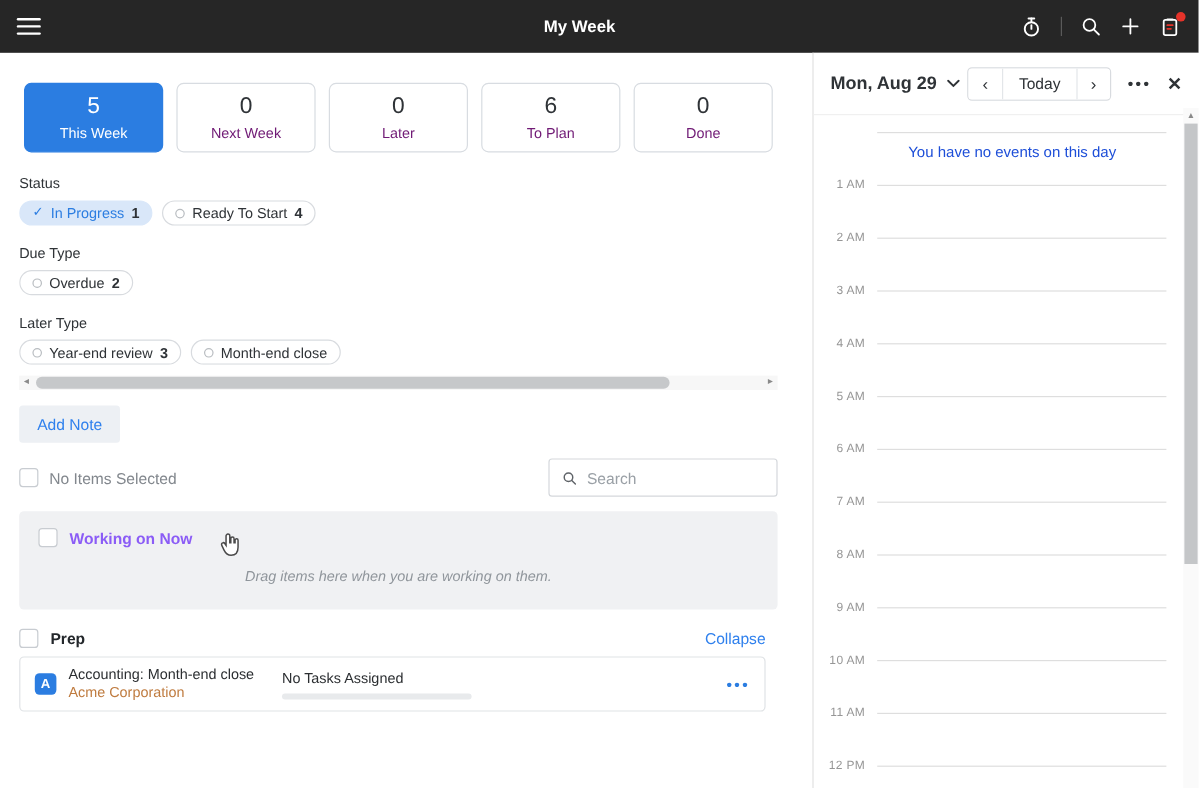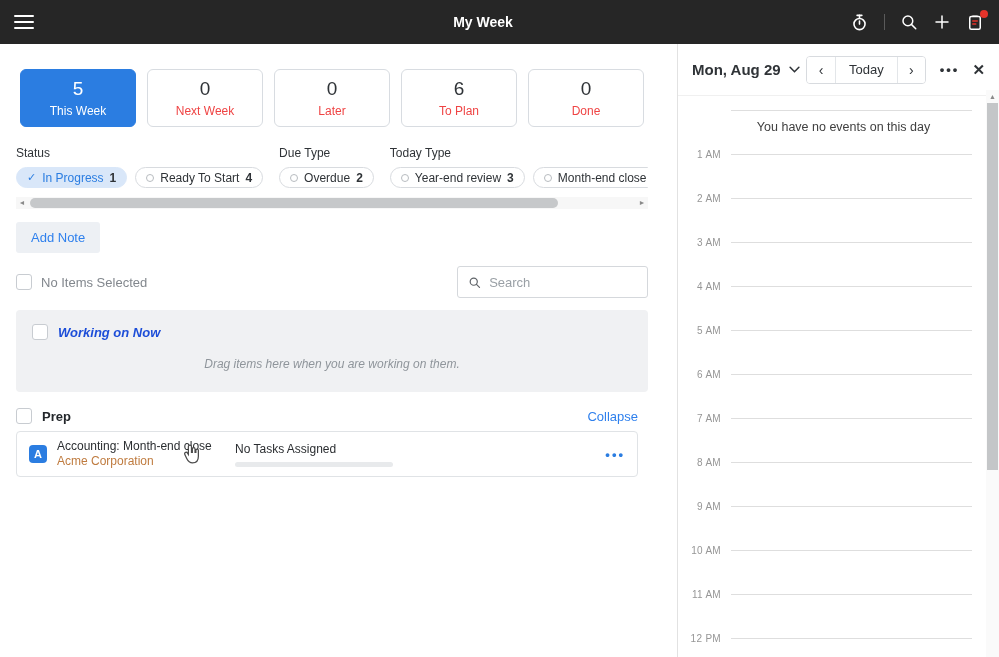--- a/index.html
+++ b/index.html
@@ -19,26 +19,26 @@
 
   
   .body-row { display:flex; height:613px; }
   .main { width:677px; padding:0 29px 0 16px; }
 
   
   .cards { margin-top:25px; display:flex; gap:11px; padding:0 4px; }
   .card { flex:1; height:58px; border:1px solid #d8dce1; border-radius:6px; background:#fff;
           display:flex; flex-direction:column; align-items:center; justify-content:center; gap:4px; cursor:pointer; }
   .card .num { font-size:19px; color:#2f3337; }
-  .card .lbl { font-size:12px; color:#ef4444; }
+  .card .lbl { font-size:12px; color:#701a75; }
   .card.active { background:#2b7de1; border-color:#2b7de1; }
   .card.active .num, .card.active .lbl { color:#fff; }
 
   
-  .filters { margin-top:19px; display:flex; gap:16px; overflow:hidden; white-space:nowrap; width:632px; }
+  .filters { margin-top:19px; display:flex; gap:16px; overflow:hidden; white-space:nowrap; width:632px;flex-direction:column; }
   .fgroup { flex:0 0 auto; }
   .flabel { font-size:12px; color:#2f3337; margin-bottom:7px; }
   .fchips { display:flex; gap:8px; }
   .chip { flex:0 0 auto; height:21px; border:1px solid #d8dbdf; border-radius:11px; background:#fff;
           display:flex; align-items:center; gap:6px; padding:0 10px; font-size:12px; color:#2f3337; cursor:pointer; }
   .chip b { font-weight:bold; color:#2f3337; }
   .chip .radio { width:8px; height:8px; border:1px solid #b8bcc0; border-radius:50%; }
   .chip.selected { background:#d9e7f9; border-color:#d9e7f9; color:#2b7de1; }
   .chip.selected .check { color:#2b7de1; font-size:11px; line-height:1; }
 
@@ -57,21 +57,21 @@
   .checkbox { width:16px; height:16px; border:1px solid #c8ccd1; border-radius:3px; background:#fff; flex:0 0 auto; cursor:pointer; }
   .select-label { margin-left:9px; font-size:13px; color:#82878d; }
   .search-box { margin-left:auto; width:191px; height:32px; border:1px solid #d5d8dc; border-radius:3px;
                 display:flex; align-items:center; padding:0 10px; gap:8px; background:#fff; }
   .search-box input { border:none; outline:none; font-size:13px; color:#333; width:100%; font-family:"Liberation Sans",sans-serif; background:transparent; }
   .search-box input::placeholder { color:#9aa0a6; }
 
   
   .working { margin-top:12px; width:632px; height:82px; background:#f0f1f3; border-radius:4px; padding:14px 16px; }
   .working-head { display:flex; align-items:center; gap:10px; }
-  .working-title { font-size:13px; font-weight:bold; color:#1d4ed8;font-style:italic; }
+  .working-title { font-size:13px; font-weight:bold; color:#8b5cf6; }
   .working-hint { margin-top:17px; text-align:center; font-size:12px; font-style:italic; color:#8f959b; }
 
   
   .prep-row { margin-top:16px; display:flex; align-items:center; gap:10px; width:632px; }
   .prep-title { font-size:13px; font-weight:bold; color:#23272b; }
   .collapse-link { margin-left:auto; margin-right:10px; font-size:13px; color:#2f80ed; cursor:pointer;text-align:right; }
 
   
   .task-card { margin-top:7px; width:622px; height:46px; border:1px solid #e0e3e6; border-radius:4px;
                display:flex; align-items:center; padding:0 12px; background:#fff; }
@@ -90,21 +90,21 @@
   .cal-date { display:flex; align-items:center; gap:8px; font-size:15px; font-weight:bold; color:#2f3337; cursor:pointer; }
   .cal-nav { margin-left:auto; display:flex; align-items:stretch; height:28px; border:1px solid #d8dbdf; border-radius:4px; overflow:hidden; }
   .cal-nav .seg { display:flex; align-items:center; justify-content:center; cursor:pointer; background:#fff; color:#2f3337; }
   .cal-nav .seg + .seg { border-left:1px solid #e3e6e9; }
   .seg.chev { width:28px; font-size:14px; }
   .seg.today { padding:0 13px; font-size:13px; }
   .cal-dots { margin-left:14px; color:#2f3337; font-size:13px; font-weight:bold; letter-spacing:2px; cursor:pointer; }
   .cal-close { margin-left:13px; color:#2f3337; font-size:15px; font-weight:bold; cursor:pointer; }
 
   .cal-body { position:absolute; top:52px; left:0; right:13px; bottom:0; }
-  .empty-msg { position:absolute; top:24px; left:53px; right:30px; text-align:center; font-size:12.5px; color:#404040; }
+  .empty-msg { position:absolute; top:24px; left:53px; right:30px; text-align:center; font-size:12.5px; color:#1d4ed8; }
   .hour-row { position:absolute; left:0; right:0; height:14px; display:flex; align-items:center; }
   .hour-label { width:43px; text-align:right; font-size:10px; color:#969696; letter-spacing:.3px; }
   .hour-line { flex:1; height:1px; background:#dedede; margin-left:10px; margin-right:14px; }
   .hour-row.lineonly .hour-line { margin-left:53px; }
 
   .vscroll { position:absolute; top:46px; right:0; bottom:0; width:13px; background:#fafafa; }
   .vscroll .arrow { height:13px; display:flex; align-items:center; justify-content:center; font-size:7px; color:#8a8a8a; cursor:pointer; }
   .vscroll-thumb { position:absolute; top:13px; left:1px; width:11px; height:367px; background:#c4c6c8; cursor:pointer; }
 
   
@@ -202,21 +202,21 @@
           <div class="flabel">Due Type</div>
           <div class="fchips">
             <div class="chip">
               <span class="radio"></span>
               <span>Overdue</span>
               <b>2</b>
             </div>
           </div>
         </div>
         <div class="fgroup">
-          <div class="flabel">Today Type</div>
+          <div class="flabel">Later Type</div>
           <div class="fchips">
             <div class="chip">
               <span class="radio"></span>
               <span>Year-end review</span>
               <b>3</b>
             </div>
             <div class="chip">
               <span class="radio"></span>
               <span>Month-end close</span>
 

